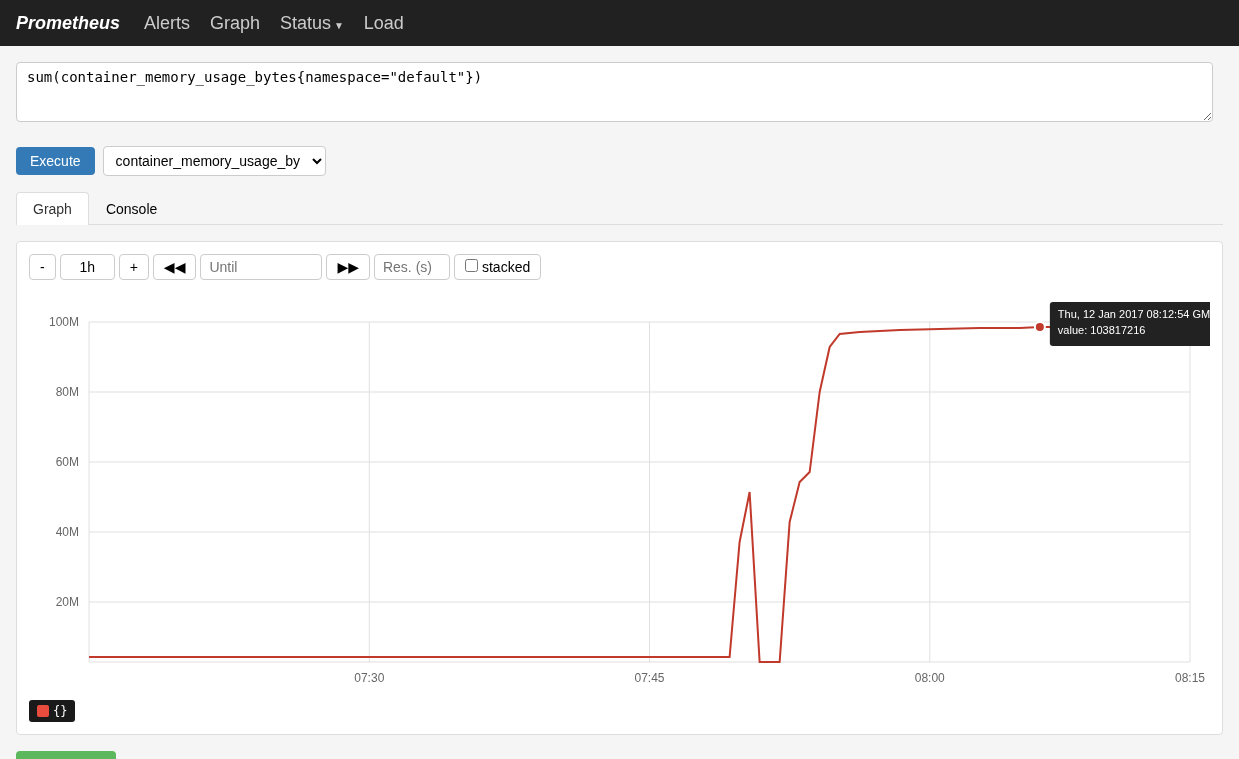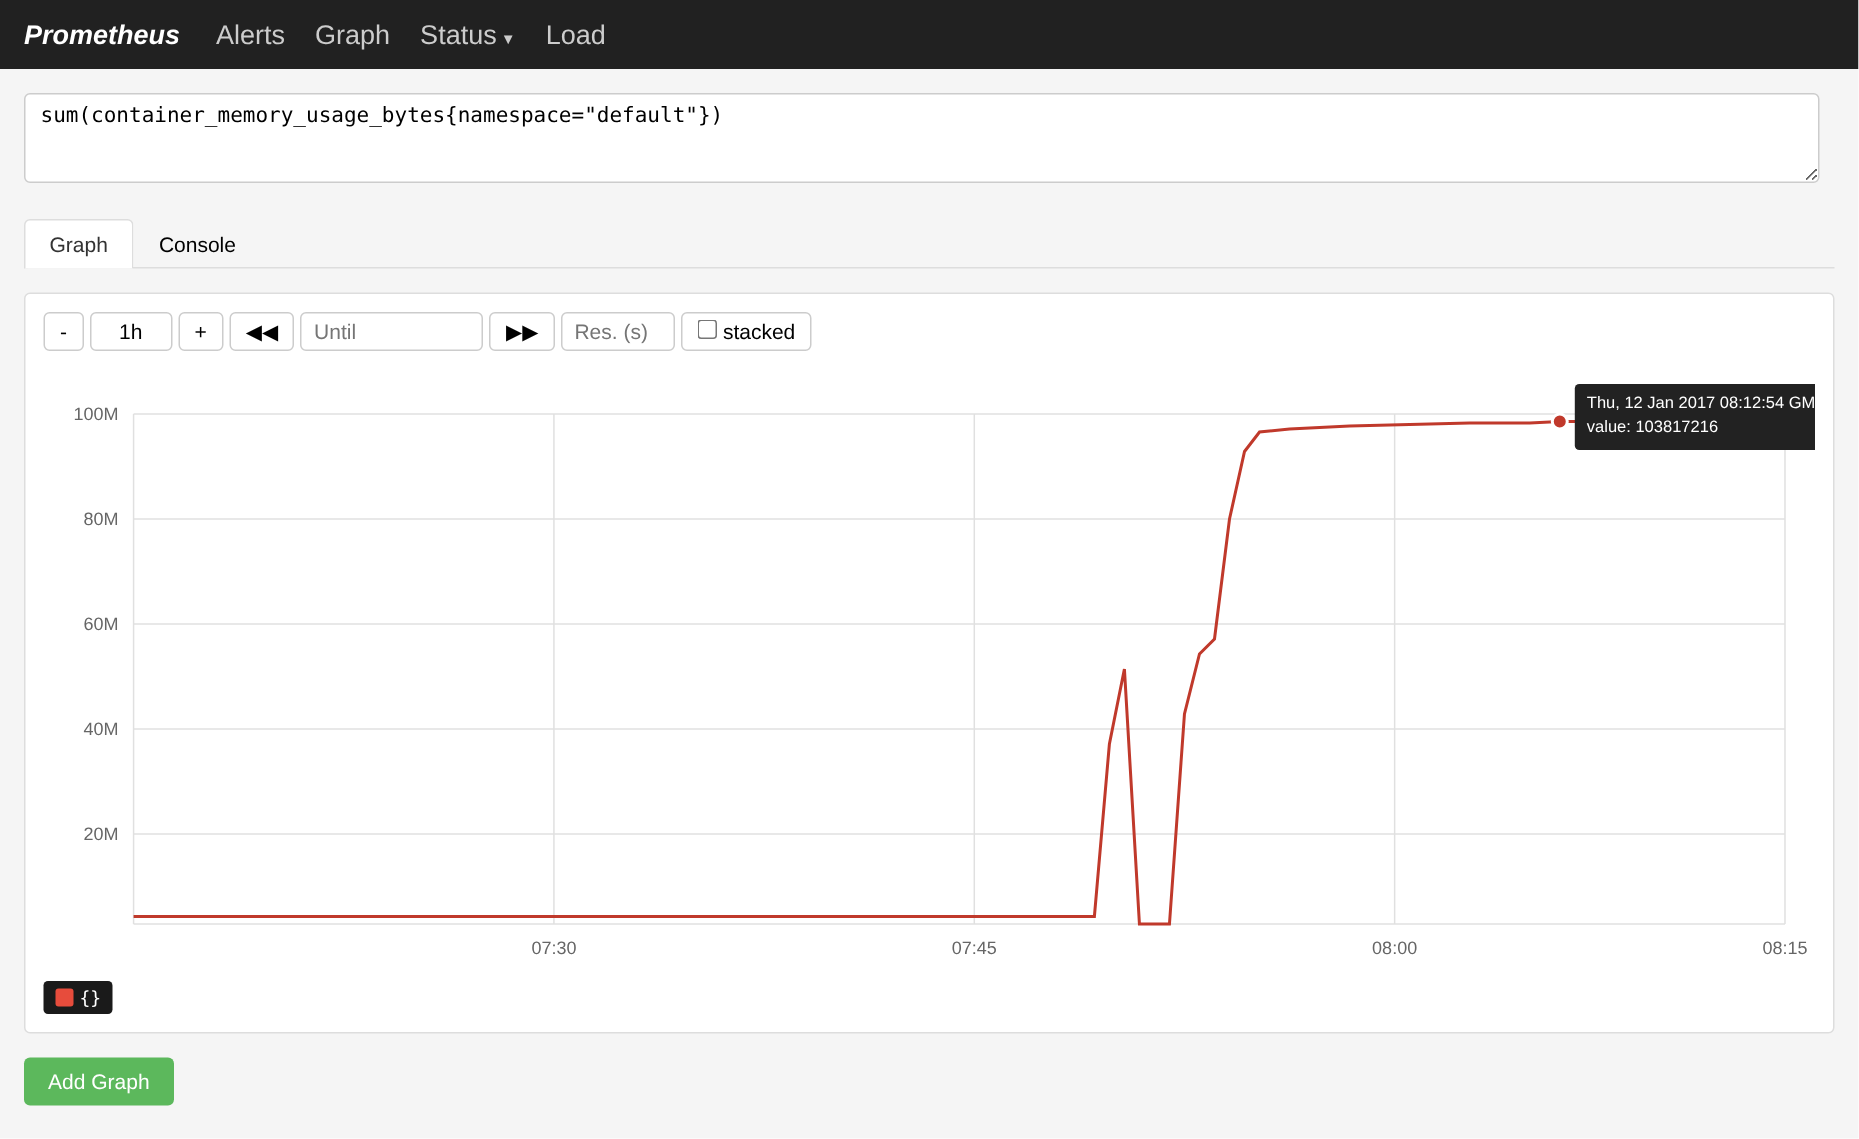--- a/index.html
+++ b/index.html
@@ -228,20 +228,26 @@
 </nav>
 
 <div class="main">
 
   
   <div class="query-row">
     <textarea class="query-textarea" placeholder="" style="">sum(container_memory_usage_bytes{namespace="default"})</textarea>
   </div>
 
   
+  <div class="controls-row">
+    <button class="btn-execute">Execute</button>
+    <select class="metric-select">
+      <option>container_memory_usage_by</option>
+    </select>
+  </div>
 
   
   <div class="tabs">
     <div class="tab active">Graph</div>
     <div class="tab">Console</div>
   </div>
 
   
   <div class="graph-section">
 

